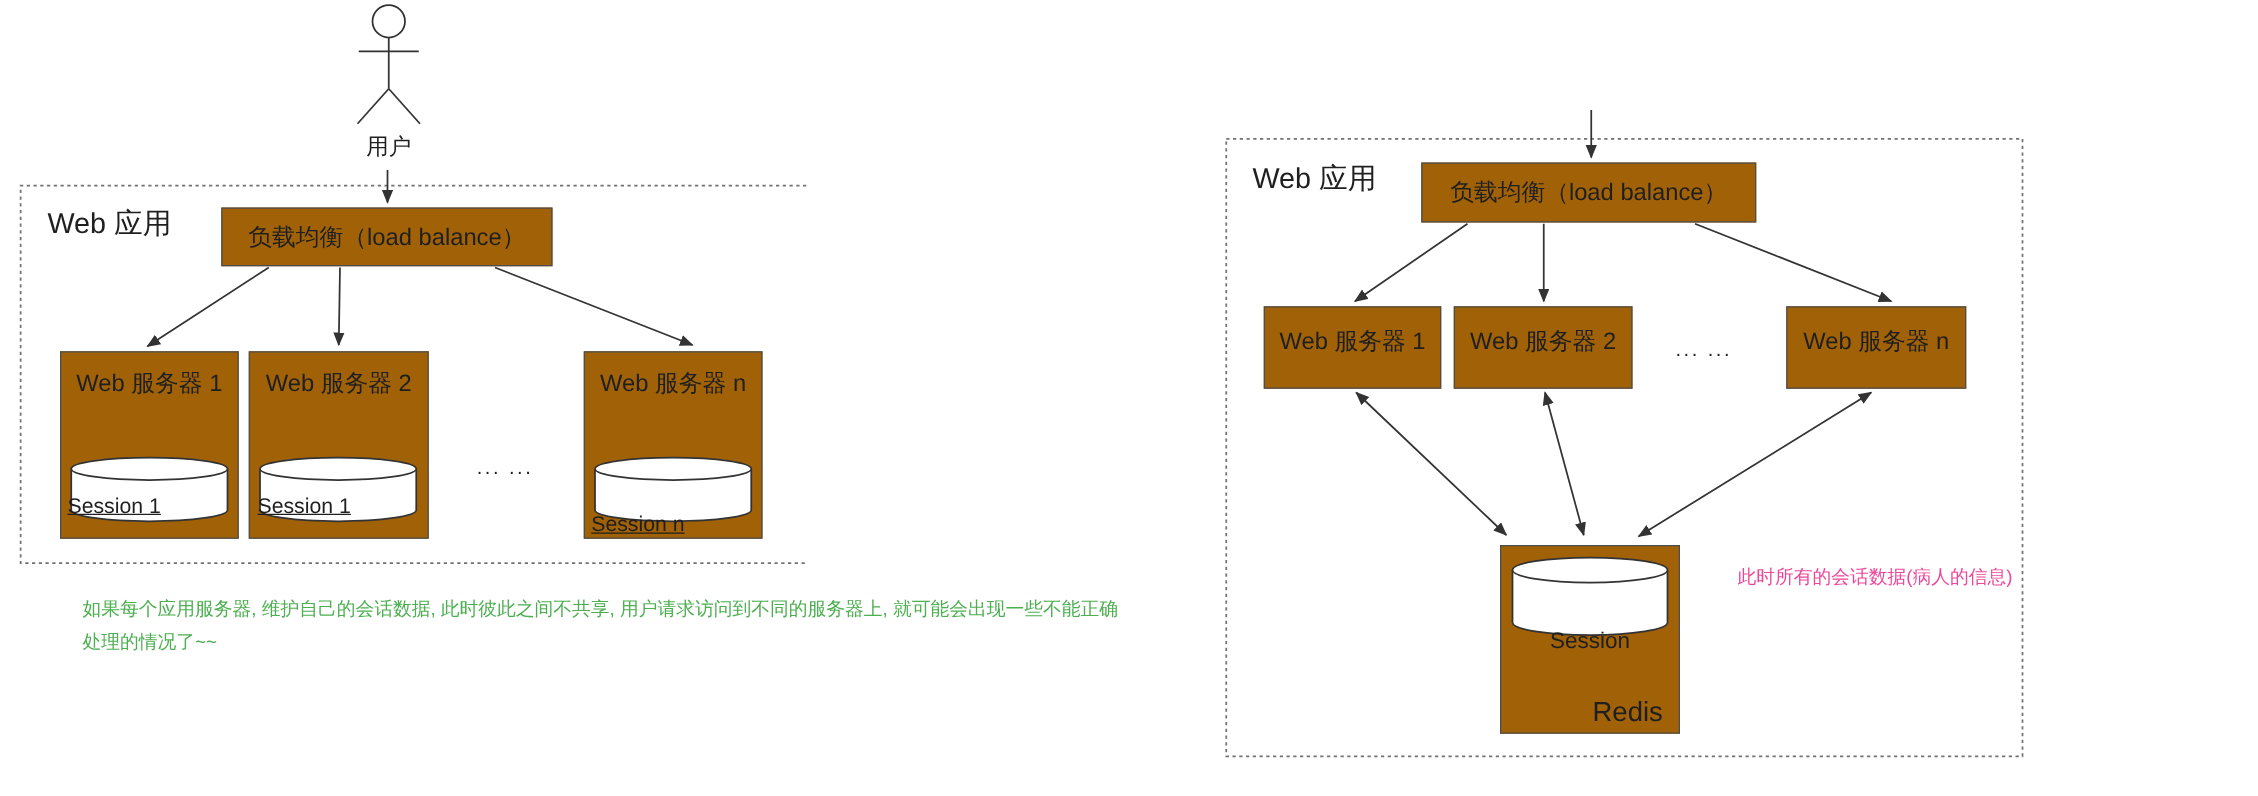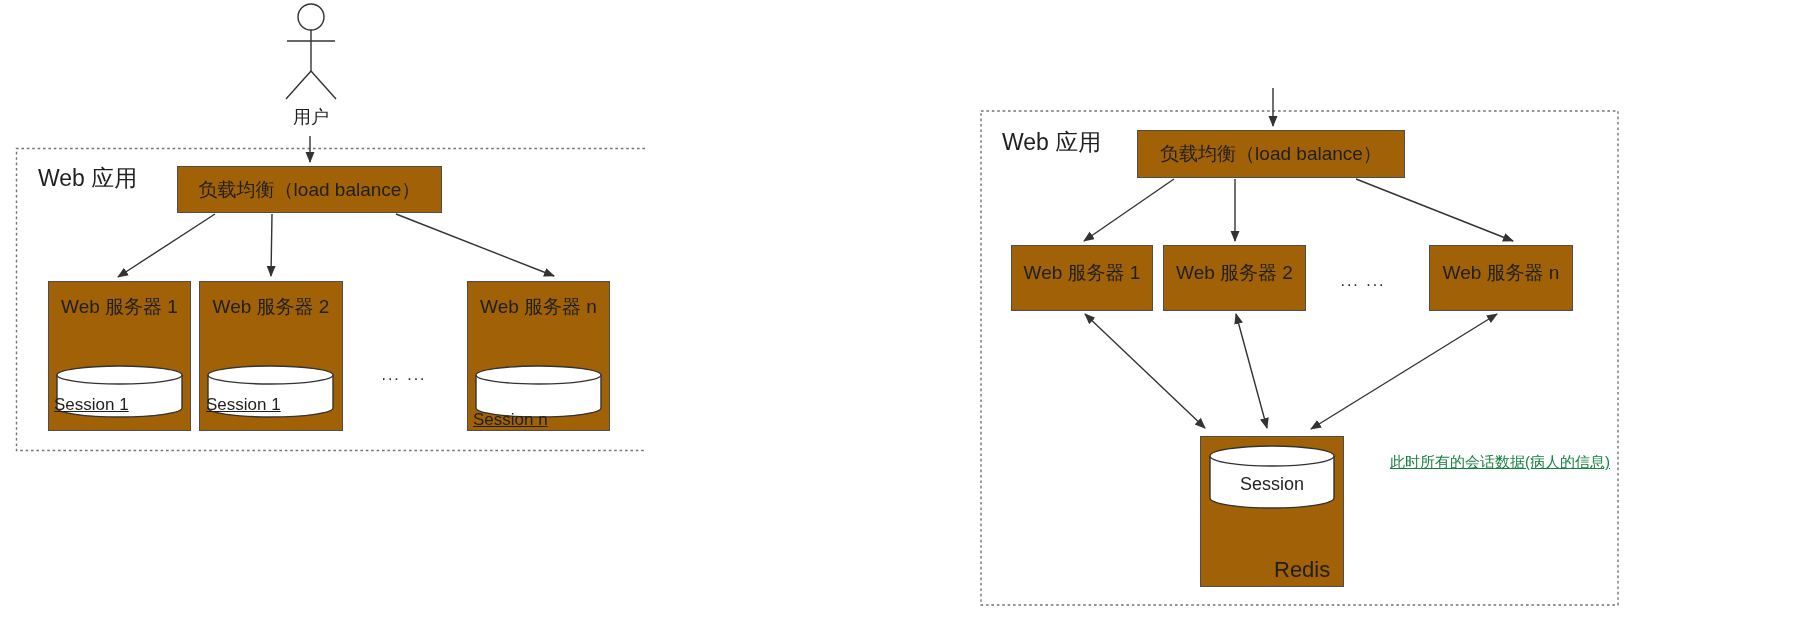--- a/index.html
+++ b/index.html
@@ -127,27 +127,29 @@
 
   <div class="label container-label" style="left:38px;top:163px;">Web 应用</div>
 
   <div class="label cyl-label centered" style="left:119px;top:395px;width:130px;">Session 1</div>
   <div class="label cyl-label centered" style="left:271px;top:395px;width:130px;">Session 1</div>
   <div class="label cyl-label centered" style="left:538px;top:410px;width:130px;">Session n</div>
 
   <div class="label ellipsis centered" style="left:404px;top:366px;">... ...</div>
 
   <div class="annotation" style="left:66px;top:475px;color:#4caf50;">
+    <div>如果每个应用服务器, 维护自己的会话数据, 此时彼此之间不共享, 用户请求访问到不同的服务器上, 就可能会出现一些不能正确</div>
+    <div>处理的情况了~~</div>
   </div>
 
   <div class="label container-label" style="left:1002px;top:127px;">Web 应用</div>
 
   <div class="label ellipsis centered" style="left:1363px;top:272px;">... ...</div>
 
-  <div class="label centered" style="left:1272px;top:474px;font-size:18px;">Session</div>
+  <div class="label centered" style="left:1272px;top:502px;font-size:18px;">Session</div>
 
   <div class="label" style="left:1274px;top:557px;font-size:22px;">Redis</div>
 
-  <div class="annotation" style="left:1390px;top:449px;color:#15803d;line-height:25px;text-decoration:underline;">
+  <div class="annotation" style="left:1390px;top:449px;color:#ec4899;line-height:25px;">
     <div>此时所有的会话数据(病人的信息)</div>
   </div>
 
 </div>
 
 </body></html>

